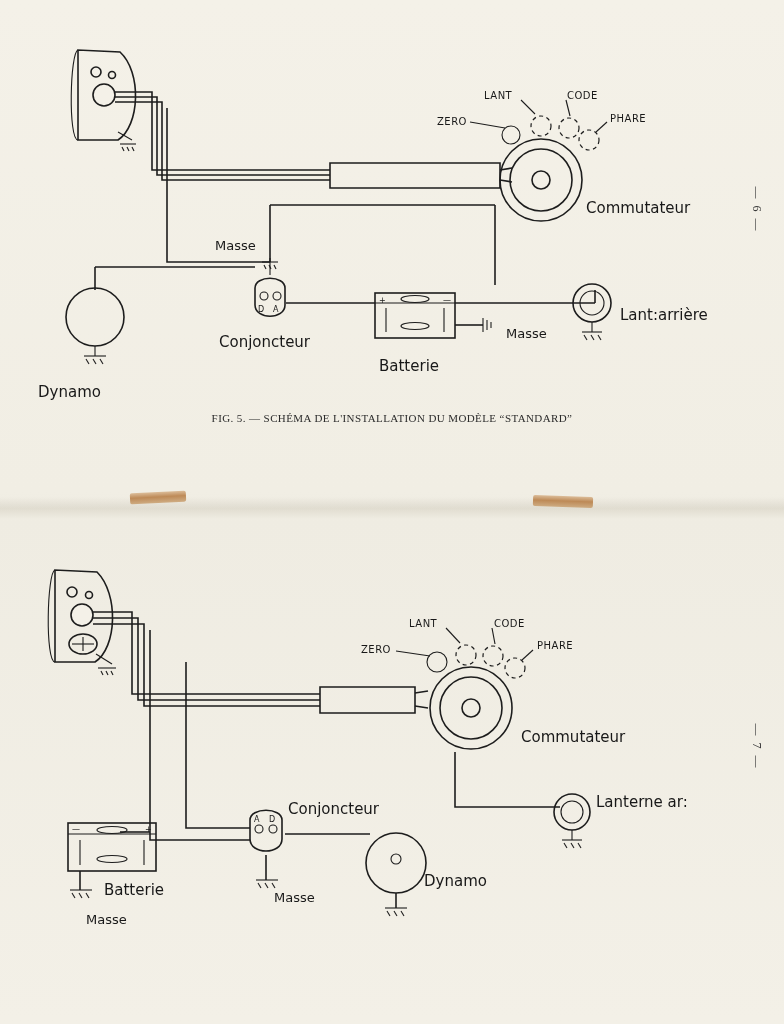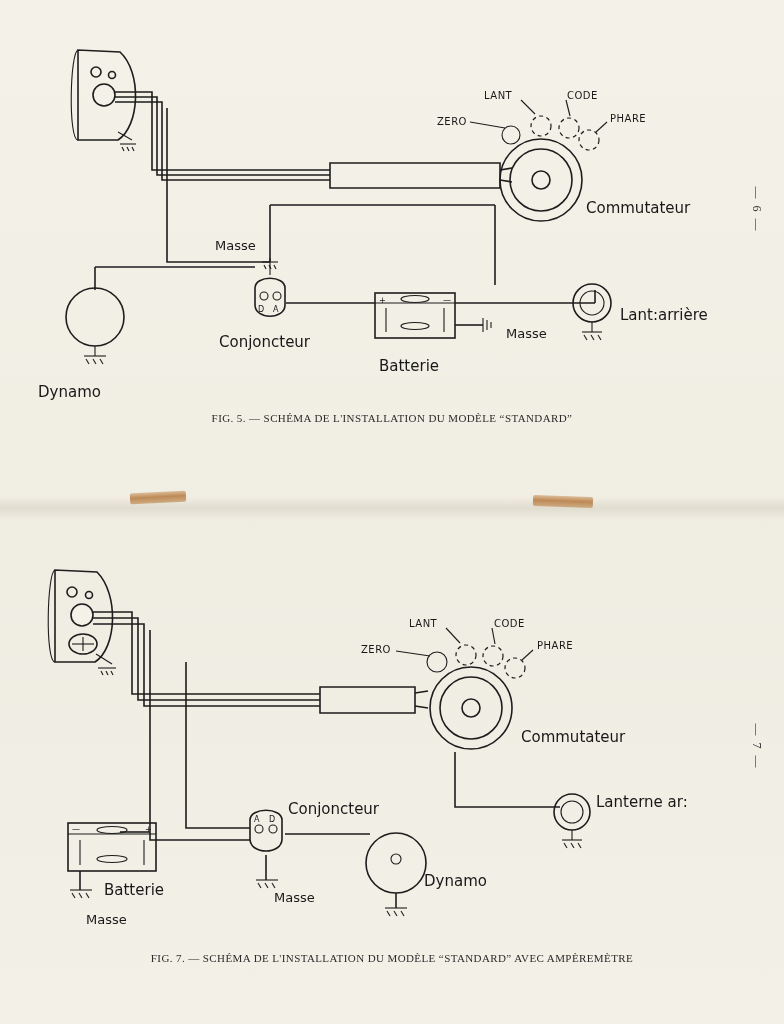--- a/index.html
+++ b/index.html
@@ -317,22 +317,17 @@
         <circle class="outline-thin" cx="572" cy="300" r="11"></circle>
         <path class="wire-thin" d="M572 318 L572 328"></path>
         <path class="wire-thin" d="M562 328 L582 328"></path>
         <path class="wire-thin" d="M564 331 L567 336"></path>
         <path class="wire-thin" d="M571 331 L574 336"></path>
         <path class="wire-thin" d="M578 331 L581 336"></path>
         <text class="lbl lbl-big" x="596" y="295">Lanterne ar:</text>
       </g>
     </svg>
 
-    <div class="cap" style="top:440px;">
-      <span class="sc">FIG. 7.</span>
-      <span>—</span>
-      <span class="sc">SCHÉMA DE L'INSTALLATION DU MODÈLE “STANDARD” AVEC AMPÈREMÈTRE</span>
-    </div>
 
     <div class="pagenum" style="top:250px;">— 7 —</div>
   </div>
 
 </div>
 
 </body></html>

